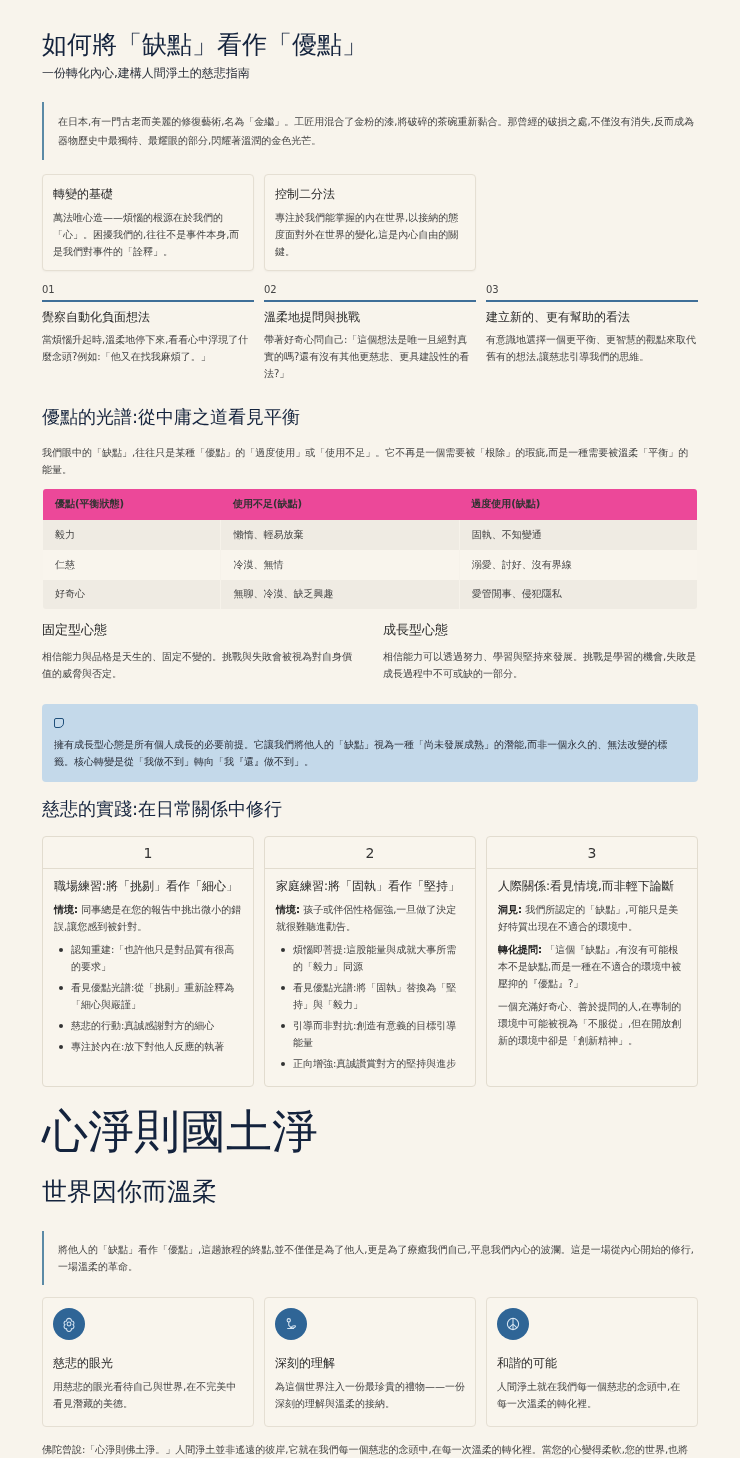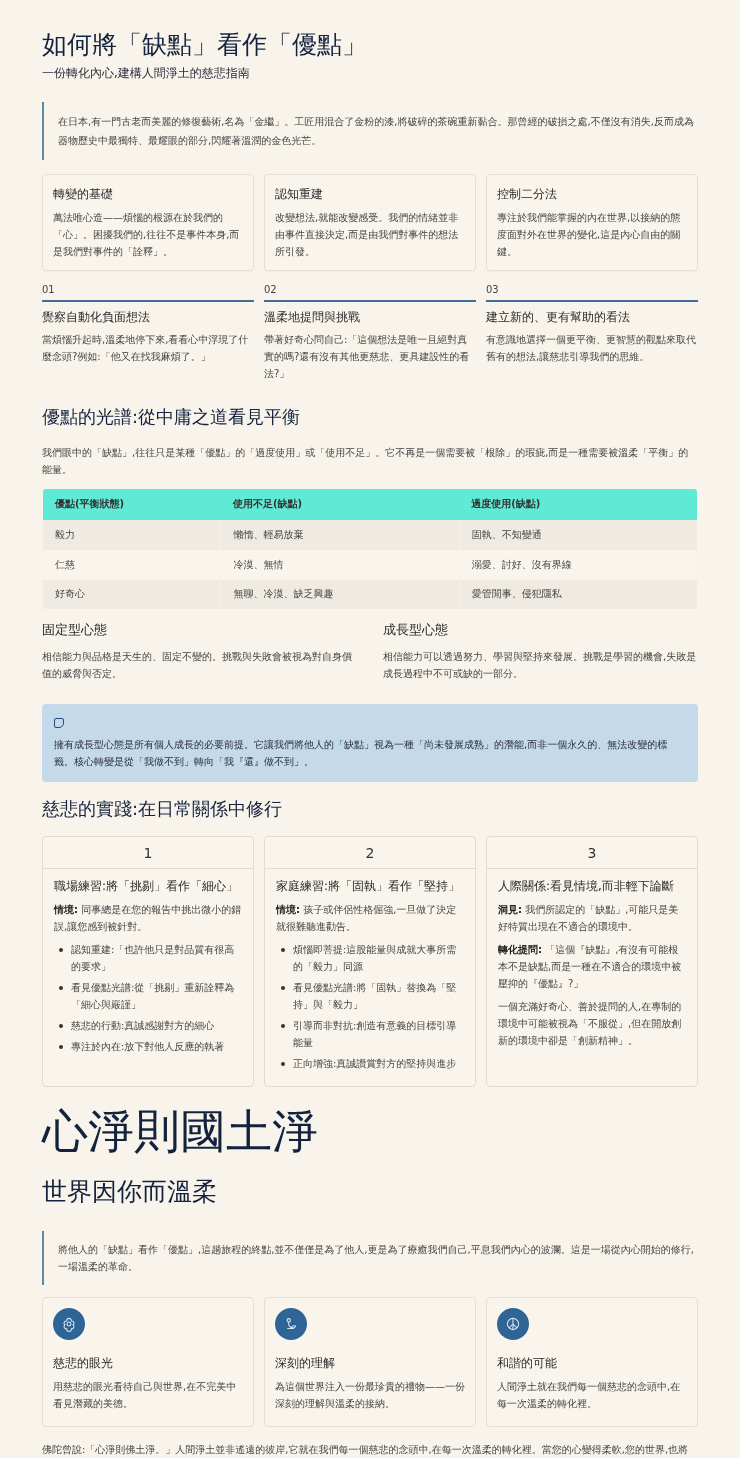--- a/index.html
+++ b/index.html
@@ -34,21 +34,21 @@
   .step-title { font-size: 12px; color: #2a2a2a; margin-top: 6px; line-height: 18px; }
   .step-text { font-size: 10px; color: #444; line-height: 17px; margin-top: 5px; }
   .h2 { font-size: 18px; color: #14233d; font-weight: normal; line-height: 26px; }
   .sec2 { margin-top: 22px; }
   .para { font-size: 10px; color: #444; line-height: 17px; margin-top: 14px; }
   .table {
     margin-top: 10px; width: 100%; border-collapse: collapse;
     border: 1px solid #ebe5da; border-radius: 4px; overflow: hidden;
     font-size: 10px;
   }
-  .table th { text-align: left; font-weight: bold; color: #333; padding: 0 12px; height: 31px; background: #5eead4; }
+  .table th { text-align: left; font-weight: bold; color: #333; padding: 0 12px; height: 31px; background: #ec4899; }
   .table td { padding: 0 12px; height: 30px; color: #444; }
   .table tr.odd td { background: #efebe3; }
   .table tr.even td { background: #f9f5ed; }
   .table td + td { border-left: 1px solid #f6f2ea; }
   .mindsets { display: grid; grid-template-columns: 1fr 1fr; gap: 26px; margin-top: 10px; }
   .mind-title { font-size: 13px; color: #2a2a2a; line-height: 20px; }
   .mind-text { font-size: 10px; color: #444; line-height: 17px; margin-top: 8px; }
   .callout {
     margin-top: 22px; background: #c4d9ea; border-radius: 4px;
     padding: 10px 12px 12px 12px; display: flex; gap: 8px;
@@ -87,24 +87,20 @@
 <div class="subtitle">一份轉化內心,建構人間淨土的慈悲指南</div>
 
 <blockquote class="quote">在日本,有一門古老而美麗的修復藝術,名為「金繼」。工匠用混合了金粉的漆,將破碎的茶碗重新黏合。那曾經的破損之處,不僅沒有消失,反而成為器物歷史中最獨特、最耀眼的部分,閃耀著溫潤的金色光芒。</blockquote>
 
 <section class="cards3">
   <div class="card">
     <div class="card-title">轉變的基礎</div>
     <div class="card-text">萬法唯心造——煩惱的根源在於我們的「心」。困擾我們的,往往不是事件本身,而是我們對事件的「詮釋」。</div>
   </div>
   <div class="card">
-    <div class="card-title">認知重建</div>
-    <div class="card-text">改變想法,就能改變感受。我們的情緒並非由事件直接決定,而是由我們對事件的想法所引發。</div>
-  </div>
-  <div class="card">
     <div class="card-title">控制二分法</div>
     <div class="card-text">專注於我們能掌握的內在世界,以接納的態度面對外在世界的變化,這是內心自由的關鍵。</div>
   </div>
 </section>
 
 <section class="steps">
   <div>
     <div class="step-num">01</div>
     <div class="step-title">覺察自動化負面想法</div>
     <div class="step-text">當煩惱升起時,溫柔地停下來,看看心中浮現了什麼念頭?例如:「他又在找我麻煩了。」</div>

